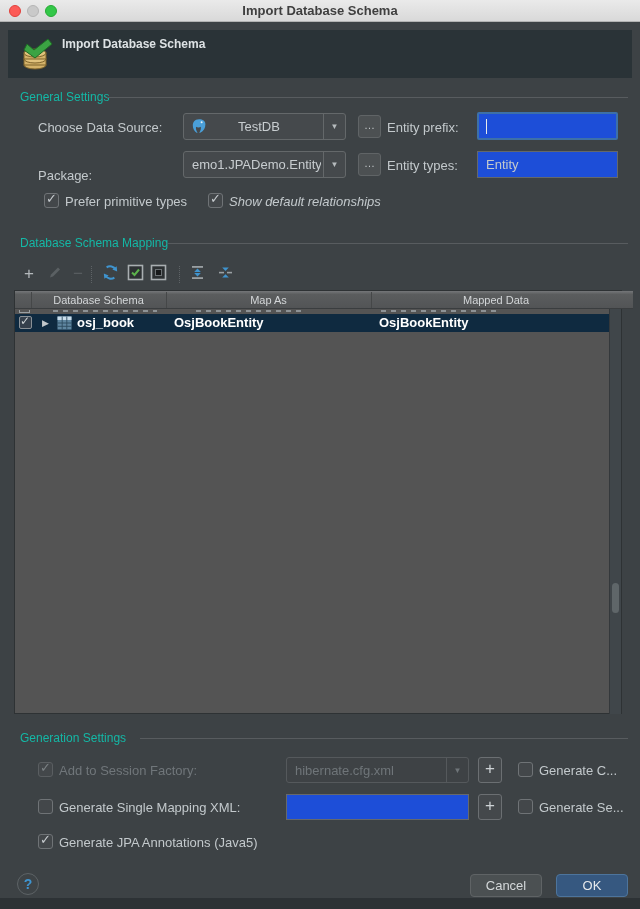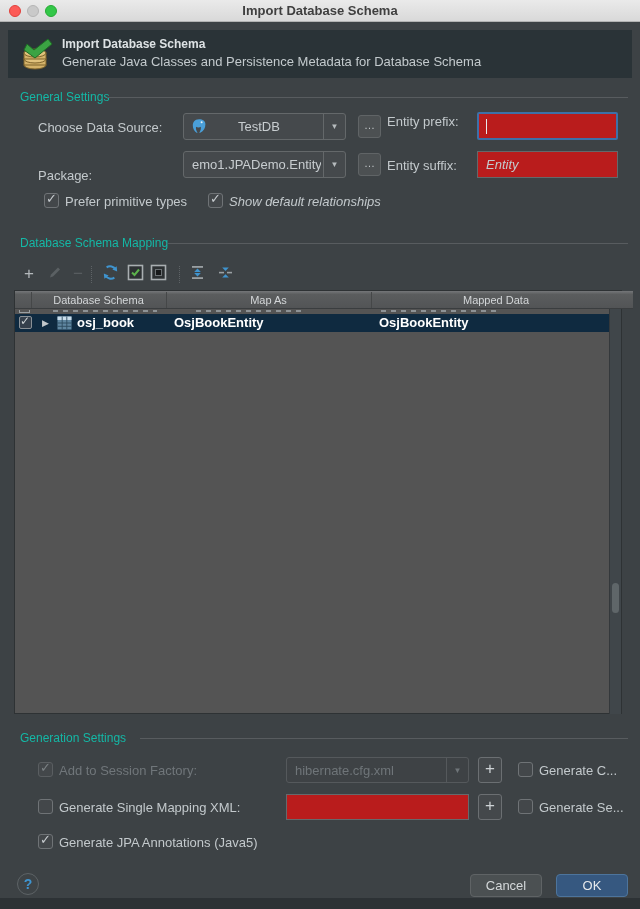--- a/index.html
+++ b/index.html
@@ -35,21 +35,21 @@
   .combo .val.with-icon{left:30px;margin-left:24px;}
   .combo .arrow{position:absolute;right:0;top:0;bottom:0;width:22px;border-left:1px solid #64686a;
     display:flex;align-items:center;justify-content:center;font-size:8px;color:#b6bbbe;}
   .combo.disabled{background:#3e4245;border-color:#55595c;}
   .combo.disabled .val{color:#6f7579;}
   .combo.disabled .arrow{border-left-color:#55595c;color:#6f7579;}
   .combo-icon{position:absolute;left:7px;top:4px;}
 
   .browse-btn{position:absolute;width:23px;height:23px;background:#4c5052;border:1px solid #606466;
     border-radius:3px;color:#c0c5c8;font-size:11px;text-align:center;line-height:19px;}
-  .textfield{position:absolute;background:#b91c1c;border:1px solid #64686a;font-style:italic;}
+  .textfield{position:absolute;background:#1d4ed8;border:1px solid #64686a;}
   .textfield.focused{border:2px solid #3d70a8;border-radius:2px;}
   .textfield .val{position:absolute;left:8px;top:5px;font-size:13px;color:#c3c9cc;}
   .caret{position:absolute;left:7px;top:5px;width:1px;height:15px;background:#e8eaec;}
 
   .cb{position:absolute;width:15px;height:15px;background:#43474a;border:1px solid #6f7376;
     border-radius:3px;}
   .cb .mark{position:absolute;left:1px;top:-3px;font-size:13px;color:#c6cbce;}
   .cb.disabled{border-color:#5a5e61;}
   .cb.disabled .mark{color:#7b8184;}
 
@@ -110,54 +110,53 @@
       <svg width="32" height="34" viewBox="0 0 32 34">
         <ellipse cx="13" cy="27" rx="11" ry="4" fill="#d3b269" stroke="#7c622a"></ellipse>
         <rect x="2" y="21" width="22" height="6" fill="#d3b269" stroke="#7c622a"></rect>
         <ellipse cx="13" cy="21" rx="11" ry="4" fill="#e0c27c" stroke="#7c622a"></ellipse>
         <rect x="2" y="15" width="22" height="6" fill="#d3b269" stroke="#7c622a"></rect>
         <ellipse cx="13" cy="15" rx="11" ry="4" fill="#e0c27c" stroke="#7c622a"></ellipse>
         <polygon points="5,6 12,12 26,1 30,6 13,20 2,12" fill="#3ba343" stroke="#1e6b26"></polygon>
       </svg>
     </span>
     <div class="banner-title">Import Database Schema</div>
-    <div class="banner-sub">Generate Java Classes and Persistence Metadata for Database Schema</div>
   </div>
 
   <div class="section-label" style="left:14px;top:90px;">General Settings</div>
   <div class="section-line" style="left:107px;top:97px;width:521px;"></div>
 
   <div class="lbl" style="left:38px;top:120px;">Choose Data Source:</div>
 
   <div class="combo" style="left:183px;top:113px;width:163px;height:27px;">
     <span class="combo-icon">
       <svg width="16" height="17" viewBox="0 0 16 17">
         <path d="M8 1.2 C3.4 1.2 1.8 4.4 1.8 7.6 C1.8 10.8 3.4 13.6 5.6 14.8 L6.6 14.8 C5.1 12.6 4.6 10.4 5.1 8.7 C6.2 9.8 8.6 9.8 9.7 8.7 C10.2 10.4 9.7 12.6 8.2 14.8 L9.2 14.8 C12.8 13.2 14.4 9.8 14.4 6.2 C14.4 3 11.8 1.2 8 1.2 Z" fill="#4a9fd8"></path>
         <circle cx="10.6" cy="4.2" r="1" fill="#e8f2fa"></circle>
       </svg>
     </span>
     <div class="val with-icon">TestDB</div>
     <div class="arrow">▼</div>
   </div>
   <div class="browse-btn" style="left:358px;top:115px;">…</div>
 
-  <div class="lbl" style="left:387px;top:114px;">Entity prefix:</div>
+  <div class="lbl" style="left:387px;top:120px;">Entity prefix:</div>
   <div class="textfield focused" style="left:477px;top:112px;width:141px;height:28px;">
     <div class="caret"></div>
     <div class="val"></div>
   </div>
 
   <div class="lbl" style="left:38px;top:168px;">Package:</div>
   <div class="combo" style="left:183px;top:151px;width:163px;height:27px;">
     <div class="val" style="right:24px;">emo1.JPADemo.Entity</div>
     <div class="arrow">▼</div>
   </div>
   <div class="browse-btn" style="left:358px;top:153px;">…</div>
 
-  <div class="lbl" style="left:387px;top:158px;">Entity suffix:</div>
+  <div class="lbl" style="left:387px;top:158px;">Entity types:</div>
   <div class="textfield" style="left:477px;top:151px;width:141px;height:27px;">
     <div class="val">Entity</div>
   </div>
 
   <div class="cb" style="left:44px;top:193px;">
     <span class="mark">✓</span>
   </div>
   <div class="lbl" style="left:65px;top:194px;">Prefer primitive types</div>
   <div class="cb" style="left:208px;top:193px;">
     <span class="mark">✓</span>

